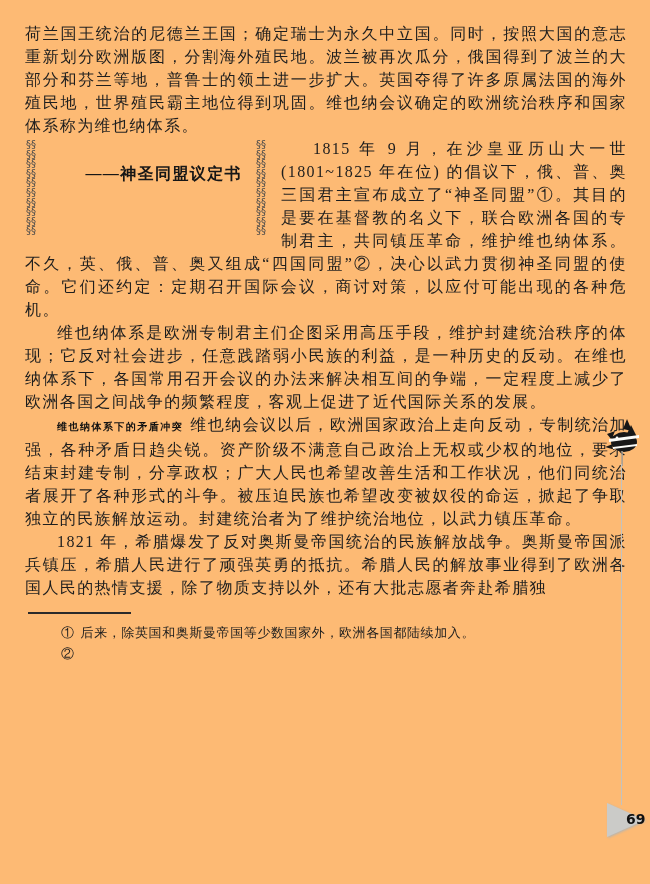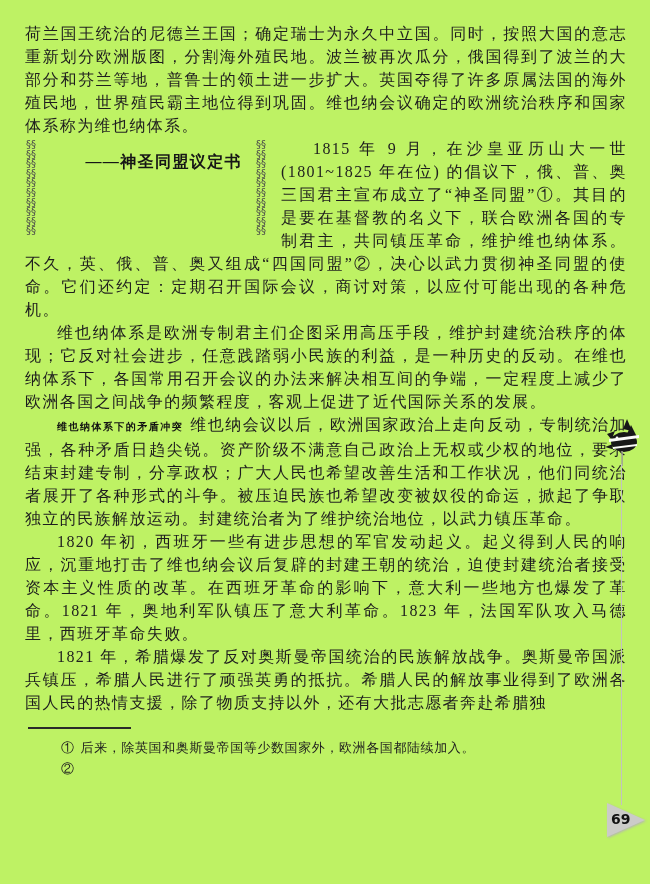--- a/index.html
+++ b/index.html
@@ -4,21 +4,21 @@
 <style>
   html,body{margin:0;padding:0;}
   body{
     width:650px;height:884px;
     background:#f4f4f2;
     font-family:"Liberation Serif","DejaVu Serif",serif;
   }
   .page{
     position:relative;
     width:650px;height:884px;
-    background:#bef264;
+    background:#fdba74;
     overflow:hidden;
     color:#1e1e1e;
   }
   .content{
     position:absolute;
     top:22px;left:25px;
     width:602px;
     font-size:16px;
     line-height:23px;
     letter-spacing:1.4px;
@@ -55,21 +55,21 @@
     color:#161616;
   }
   .quote-text{
     text-indent:2em;
     text-align:justify;
     line-height:23.2px;
   }
   .quote-attribution{
     text-align:right;
     padding-right:8px;
-    margin-top:4px;
+    margin-top:16px;
     line-height:23px;
   }
 
   .section-heading{
     font-weight:bold;
     color:#111;
     padding-right:.7em;
     font-family:"DejaVu Sans","Liberation Sans",sans-serif;
     font-size:10px;
   }
@@ -112,21 +112,21 @@
     position:absolute;
     left:0;top:0;
     width:0;height:0;
     border-top:17px solid transparent;
     border-bottom:17px solid transparent;
     border-left:38px solid #cbcbc8;
     filter:drop-shadow(1px 1px 1px #b5b5b2);
   }
   .page-number{
     position:absolute;
-    left:4px;top:8px;
+    left:19px;top:8px;
     font-size:14px;
     font-weight:bold;
     color:#111;
     font-family:"DejaVu Sans",sans-serif;
     letter-spacing:0;
   }
 </style>
 </head>
 <body>
 
@@ -143,21 +143,20 @@
       </div>
       <div class="orn-col">§§§§§§§§§§§§§§§§§§§§</div>
     </aside>
 
     <p class="para-indent">1815 年 9 月，在沙皇亚历山大一世 (1801~1825 年在位) 的倡议下，俄、普、奥三国君主宣布成立了“神圣同盟”①。其目的是要在基督教的名义下，联合欧洲各国的专制君主，共同镇压革命，维护维也纳体系。不久，英、俄、普、奥又组成“四国同盟”②，决心以武力贯彻神圣同盟的使命。它们还约定：定期召开国际会议，商讨对策，以应付可能出现的各种危机。</p>
 
     <p class="para-indent clear">维也纳体系是欧洲专制君主们企图采用高压手段，维护封建统治秩序的体现；它反对社会进步，任意践踏弱小民族的利益，是一种历史的反动。在维也纳体系下，各国常用召开会议的办法来解决相互间的争端，一定程度上减少了欧洲各国之间战争的频繁程度，客观上促进了近代国际关系的发展。</p>
 
     <p class="para-indent"><span class="section-heading">维也纳体系下的矛盾冲突</span><span>维也纳会议以后，欧洲国家政治上走向反动，专制统治加强，各种矛盾日趋尖锐。资产阶级不满意自己政治上无权或少权的地位，要求结束封建专制，分享政权；广大人民也希望改善生活和工作状况，他们同统治者展开了各种形式的斗争。被压迫民族也希望改变被奴役的命运，掀起了争取独立的民族解放运动。封建统治者为了维护统治地位，以武力镇压革命。</span></p>
 
-    <p class="para-indent">1820 年初，西班牙一些有进步思想的军官发动起义。起义得到人民的响应，沉重地打击了维也纳会议后复辟的封建王朝的统治，迫使封建统治者接受资本主义性质的改革。在西班牙革命的影响下，意大利一些地方也爆发了革命。1821 年，奥地利军队镇压了意大利革命。1823 年，法国军队攻入马德里，西班牙革命失败。</p>
 
     <p class="para-indent">1821 年，希腊爆发了反对奥斯曼帝国统治的民族解放战争。奥斯曼帝国派兵镇压，希腊人民进行了顽强英勇的抵抗。希腊人民的解放事业得到了欧洲各国人民的热情支援，除了物质支持以外，还有大批志愿者奔赴希腊独</p>
 
     <hr class="footnote-rule">
 
     <div class="footnotes">
       <div class="footnote-line">
         <span class="fn-marker">①</span>
         <span>后来，除英国和奥斯曼帝国等少数国家外，欧洲各国都陆续加入。</span>
       </div>

